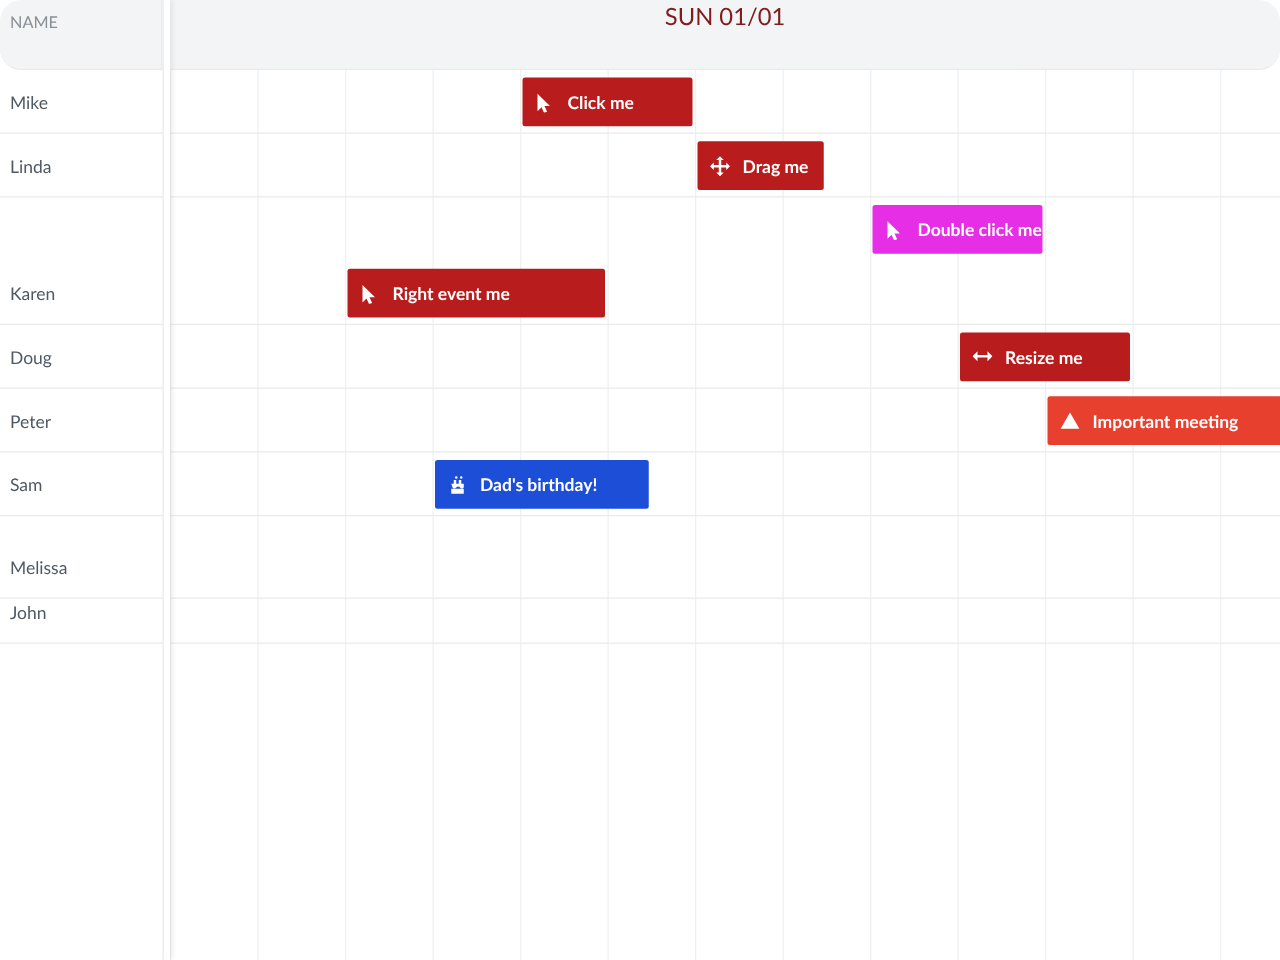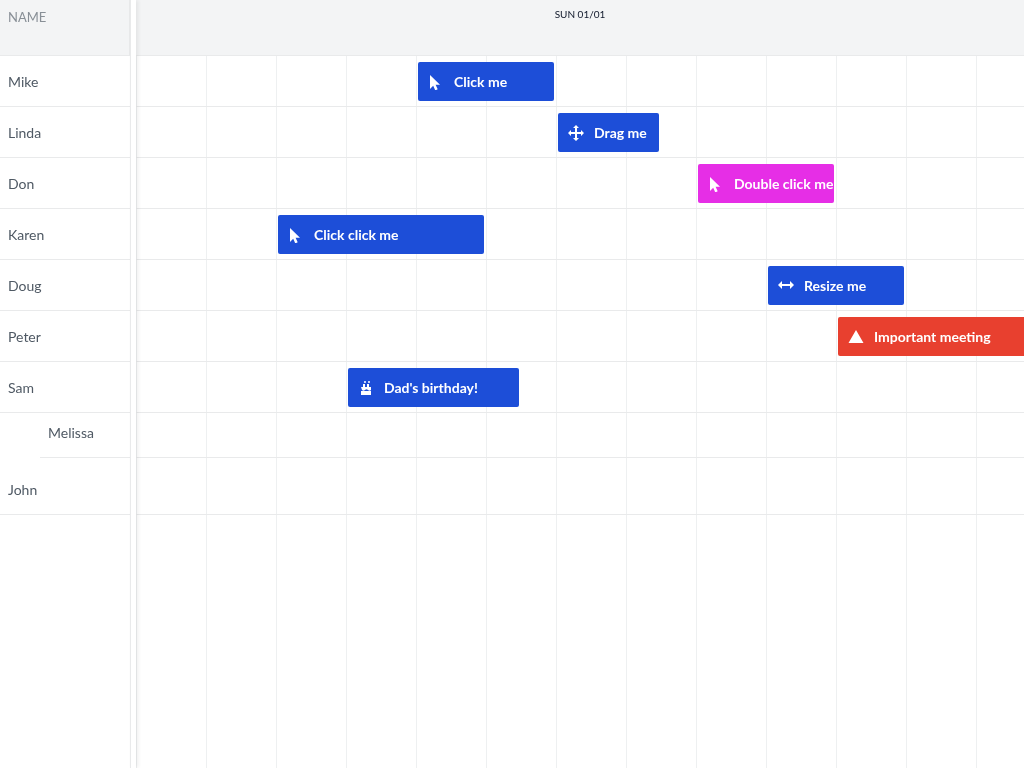--- a/index.html
+++ b/index.html
@@ -4,30 +4,30 @@
 <style>
   * { box-sizing: border-box; }
   html, body { margin:0; padding:0; width:1024px; height:768px; overflow:hidden;
                font-family: "Lato","Helvetica Neue",Arial,sans-serif; font-size:14px;
                color:#4f5964; background:#fff; }
 
   
   .scheduler { position:relative; width:1024px; height:768px; }
 
   .header-row     { position:absolute; top:0; left:0; right:0; height:56px;
-                    background:#f3f4f5; border-bottom:1px solid #e9eaeb; }
+                    background:#f3f4f5; border-bottom:1px solid #e9eaeb;border-radius:17px; }
   .name-hdr       { position:absolute; top:0; left:0; width:130px; height:56px;
                     padding:9px 8px 0 8px; color:#888f96; font-size:13px;
                     border-right:1px solid #e9eaeb; }
   .splitter       { position:absolute; top:0; left:130px; width:6px; height:768px;
                     background:#fff; box-shadow:2px 0 4px rgba(0,0,0,.07);
                     border-left:1px solid #e9eaeb; z-index:5; cursor:col-resize; }
 
   .date-hdr       { position:absolute; top:0; left:136px; right:0; height:28px;
-                    text-align:center; line-height:28px; font-size:10px; color:#0f172a; }
+                    text-align:center; line-height:28px; font-size:19px; color:#7f1d1d; }
   .time-hdr       { position:absolute; top:28px; left:136px; right:0; height:28px; }
   .time-cell      { position:absolute; top:0; height:28px; width:70px;
                     text-align:center; line-height:28px; font-size:13px; color:#666d74;
                     border-left:1px solid #e9eaeb; }
   .time-cell:first-child { border-left:none; }
 
   .body           { position:absolute; top:56px; left:0; right:0; bottom:0; }
   .row            { position:absolute; left:0; right:0; height:51px;
                     border-bottom:1px solid #e9eaeb; }
   .row-name       { position:absolute; left:0; width:130px; height:51px;
@@ -37,21 +37,21 @@
   .grid           { position:absolute; top:56px; left:136px; right:0; bottom:0; z-index:0; }
   .vline          { position:absolute; top:0; bottom:0; width:0; border-left:1px solid #eef0f1; }
 
   
   .event          { position:absolute; height:39px; border-radius:2px;
                     color:#fff; font-weight:700; display:flex; align-items:center;
                     gap:10px; padding:0 10px; cursor:pointer; z-index:4;
                     font-size:14px; white-space:nowrap; }
   .event svg      { flex:0 0 auto; }
 
-  .c-green   { background:#1d4ed8; }
+  .c-green   { background:#b91c1c; }
   .c-magenta { background:#e62ee6; }
   .c-teal    { background:#1d4ed8; }
   .c-red     { background:#e8402f; }
 </style>
 </head>
 <body>
 
 <div class="scheduler">
 
   <div class="header-row">
@@ -77,36 +77,33 @@
       <div class="vline" style="left: 840px;"></div>
     </div>
 
   <div class="body" id="body">
       <div class="row" style="top: 0px;">
         <div class="row-name">Mike</div>
       </div>
       <div class="row" style="top: 51px;">
         <div class="row-name">Linda</div>
       </div>
-      <div class="row" style="top: 102px;">
-        <div class="row-name">Don</div>
-      </div>
       <div class="row" style="top: 153px;">
         <div class="row-name">Karen</div>
       </div>
       <div class="row" style="top: 204px;">
         <div class="row-name">Doug</div>
       </div>
       <div class="row" style="top: 255px;">
         <div class="row-name">Peter</div>
       </div>
       <div class="row" style="top: 306px;">
         <div class="row-name">Sam</div>
       </div>
-      <div class="row" style="top: 351px; margin-left: 40px;">
+      <div class="row" style="top: 372px;">
         <div class="row-name">Melissa</div>
       </div>
       <div class="row" style="top: 408px;">
         <div class="row-name">John</div>
       </div>
       <div class="event c-green" style="left: 418px; width: 136px; top: 6px;">
         <svg width="16" height="16" viewBox="0 0 16 16">
           <use href="#i-cursor"></use>
         </svg>
         <span>Click me</span>
@@ -120,21 +117,21 @@
       <div class="event c-magenta" style="left: 698px; width: 136px; top: 108px;">
         <svg width="16" height="16" viewBox="0 0 16 16">
           <use href="#i-cursor"></use>
         </svg>
         <span>Double click me</span>
       </div>
       <div class="event c-green" style="left: 278px; width: 206px; top: 159px;">
         <svg width="16" height="16" viewBox="0 0 16 16">
           <use href="#i-cursor"></use>
         </svg>
-        <span>Click click me</span>
+        <span>Right event me</span>
       </div>
       <div class="event c-green" style="left: 768px; width: 136px; top: 210px;">
         <svg width="16" height="16" viewBox="0 0 16 16">
           <use href="#i-resizeh"></use>
         </svg>
         <span>Resize me</span>
       </div>
       <div class="event c-red" style="left: 838px; width: 206px; top: 261px;">
         <svg width="16" height="16" viewBox="0 0 16 16">
           <use href="#i-warn"></use>

